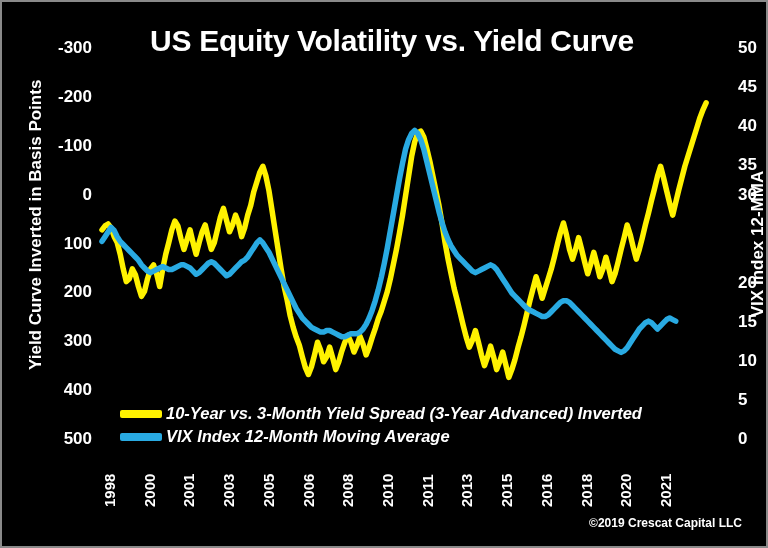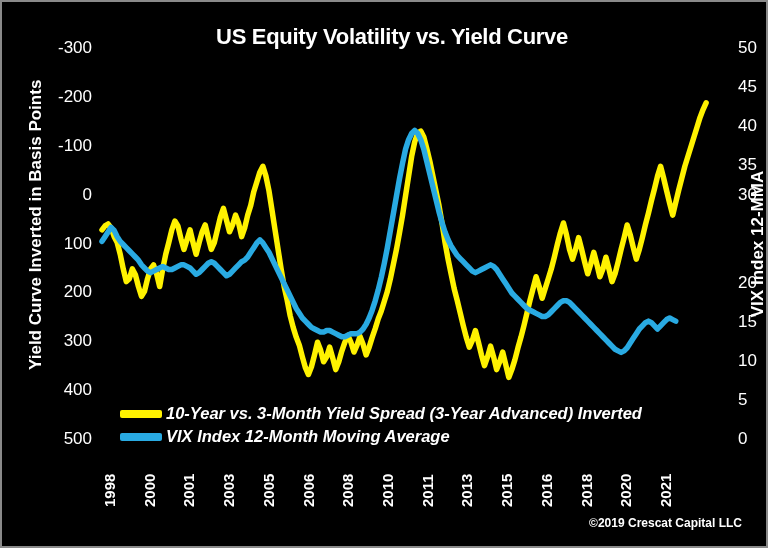--- a/index.html
+++ b/index.html
@@ -2,31 +2,31 @@
 <html><head>
 <meta charset="utf-8">
 <style>
   html,body{margin:0;padding:0;background:#000;}
   body{width:768px;height:548px;overflow:hidden;
        font-family:"Liberation Sans",sans-serif;}
   #frame{position:relative;width:768px;height:548px;background:#000;
          box-sizing:border-box;border:2px solid #8a8a8a;overflow:hidden;}
 
   #title{position:absolute;left:110px;top:22px;width:560px;text-align:center;
-         color:#fff;font-size:22px;font-weight:bold;letter-spacing:-0.3px;
+         color:#fff;font-size:30px;font-weight:bold;letter-spacing:-0.3px;
          white-space:nowrap;}
 
   .axtitle{position:absolute;color:#fff;font-weight:bold;font-size:17px;
            white-space:nowrap;}
   #ytitle-left{left:-96px;top:228px;width:260px;text-align:center;
                transform:rotate(-90deg);}
   #ytitle-right{left:636px;top:232px;width:240px;text-align:center;
                 transform:rotate(-90deg);}
 
-  .ticklbl{position:absolute;color:#fff;font-weight:normal;font-size:17px;
+  .ticklbl{position:absolute;color:#fff;font-weight:bold;font-size:17px;
            white-space:nowrap;}
   .ytick-l{text-align:right;width:64px;}
   .ytick-r{text-align:left;width:60px;margin-left:44px;}
   .xtick{transform-origin:left top;transform:rotate(-90deg);
          font-size:15px;font-weight:bold;color:#fff;}
 
   #plot{position:absolute;left:0;top:0;width:768px;height:548px;}
 
   #legend{position:absolute;left:118px;top:400px;font-style:italic;}
   .lgrow{display:flex;align-items:center;height:23px;}

